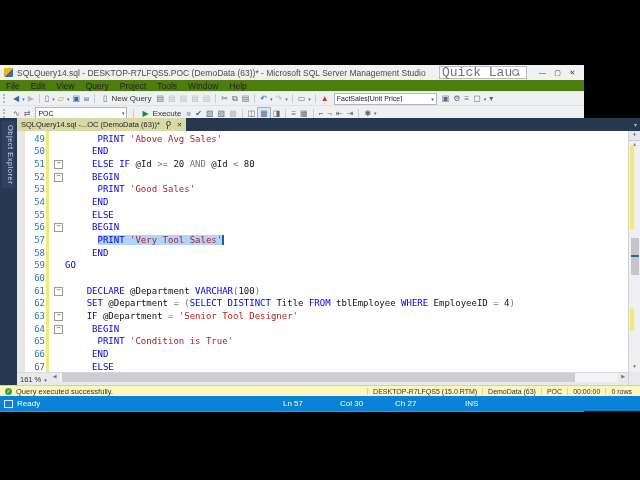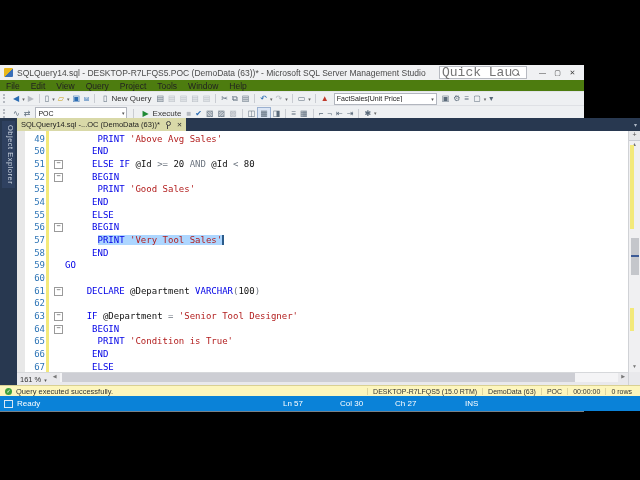--- a/index.html
+++ b/index.html
@@ -313,20 +313,21 @@
             <span class="lnspace"></span>
             <span class="foldm">
               <span class="foldbox">−</span>
             </span>
             <span class="codetxt">    <span class="tk">DECLARE</span> @Department <span class="tk">VARCHAR</span><span class="to">(</span>100<span class="to">)</span></span>
           </div>
           <div class="code-line">
             <span class="ln">62</span>
             <span class="lnspace"></span>
             <span class="foldm"></span>
+            <span class="codetxt">    <span class="tk">SET</span> @Department <span class="to">=</span> <span class="to">(</span><span class="tk">SELECT</span> <span class="tk">DISTINCT</span> Title <span class="tk">FROM</span> tblEmployee <span class="tk">WHERE</span> EmployeeID <span class="to">=</span> 4<span class="to">)</span></span>
           </div>
           <div class="code-line">
             <span class="ln">63</span>
             <span class="lnspace"></span>
             <span class="foldm">
               <span class="foldbox">−</span>
             </span>
             <span class="codetxt">    <span class="tk">IF</span> @Department <span class="to">=</span> <span class="ts">'Senior Tool Designer'</span></span>
           </div>
           <div class="code-line">

